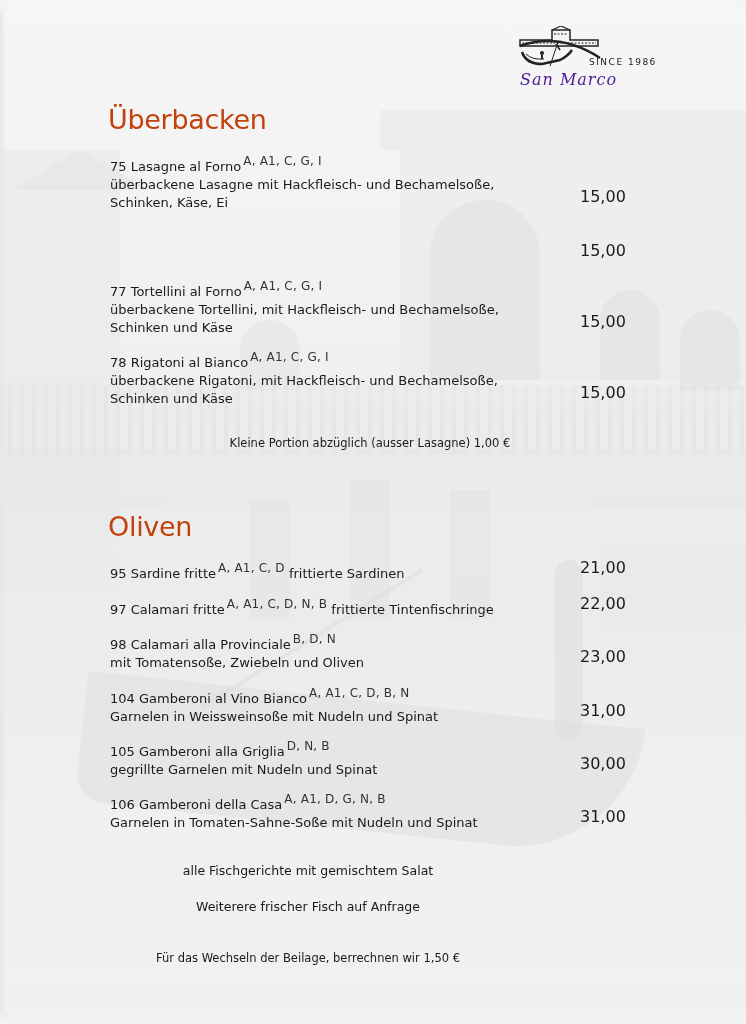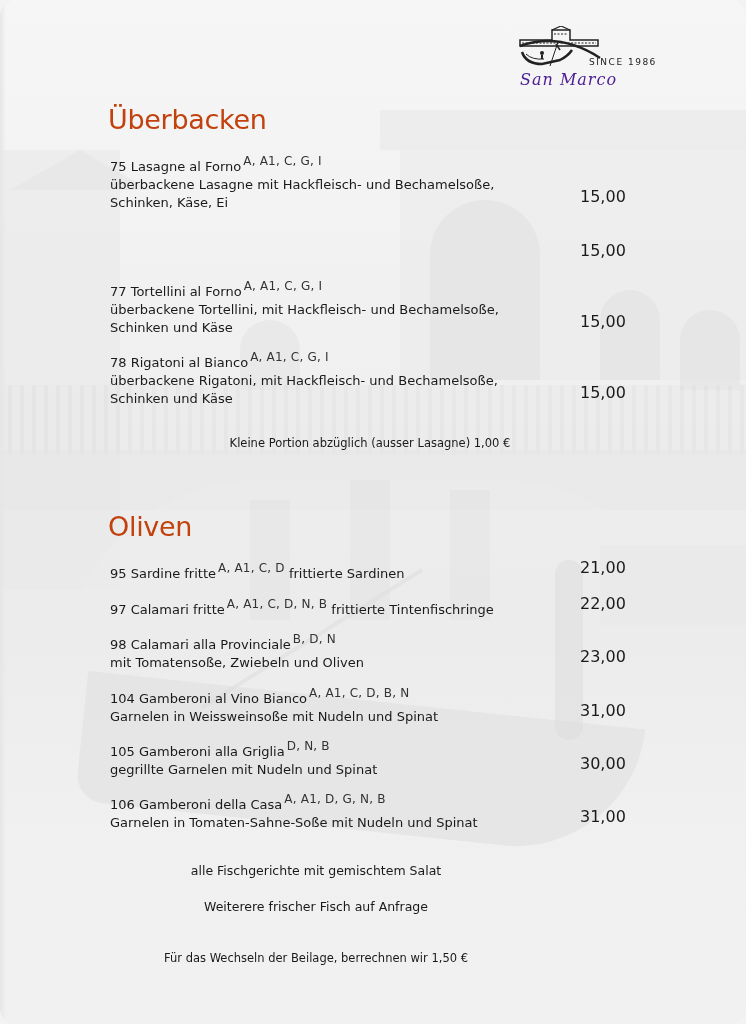--- a/index.html
+++ b/index.html
@@ -43,21 +43,21 @@
   .logo svg { position: absolute; left: 0; top: 0; }
   .logo .since { position: absolute; left: 77px; top: 31px; font-size: 9px; letter-spacing: 1.5px; color: #222; font-family: "DejaVu Sans", sans-serif; white-space: nowrap; }
   .logo .brand { position: absolute; left: 8px; top: 44px; font-family: "DejaVu Serif", serif; font-style: italic; font-size: 16px; color: #4c1d95; letter-spacing: 1px; white-space: nowrap; }
 
   
   .section-title { position: absolute; left: 108px; font-size: 27px; font-weight: normal; color: #c2410c; margin: 0; letter-spacing: -0.3px; }
   .item { position: absolute; left: 110px; width: 510px; font-size: 13px; line-height: 18px; color: #1a1a1a; }
   .item .name sup { font-size: 12px; vertical-align: 6px; margin-left: 2px; color: #333; letter-spacing: .2px; }
   .item .desc { display: block; }
   .price { position: absolute; left: 580px; font-size: 16px; line-height: 18px; color: #1a1a1a; }
-  .note { position: absolute; left: 12px; width: 608px; text-align: center; font-size: 11.5px; color: #1a1a1a; }
+  .note { position: absolute; left: 4px; width: 608px; text-align: center; font-size: 11.5px; color: #1a1a1a; }
   .note.n1 { left: 0; width: 740px; }
 </style>
 </head>
 <body>
 
 <div class="page">
 
   <div class="bg">
     <div class="sky"></div>
     <div class="shape bld-left"></div>

